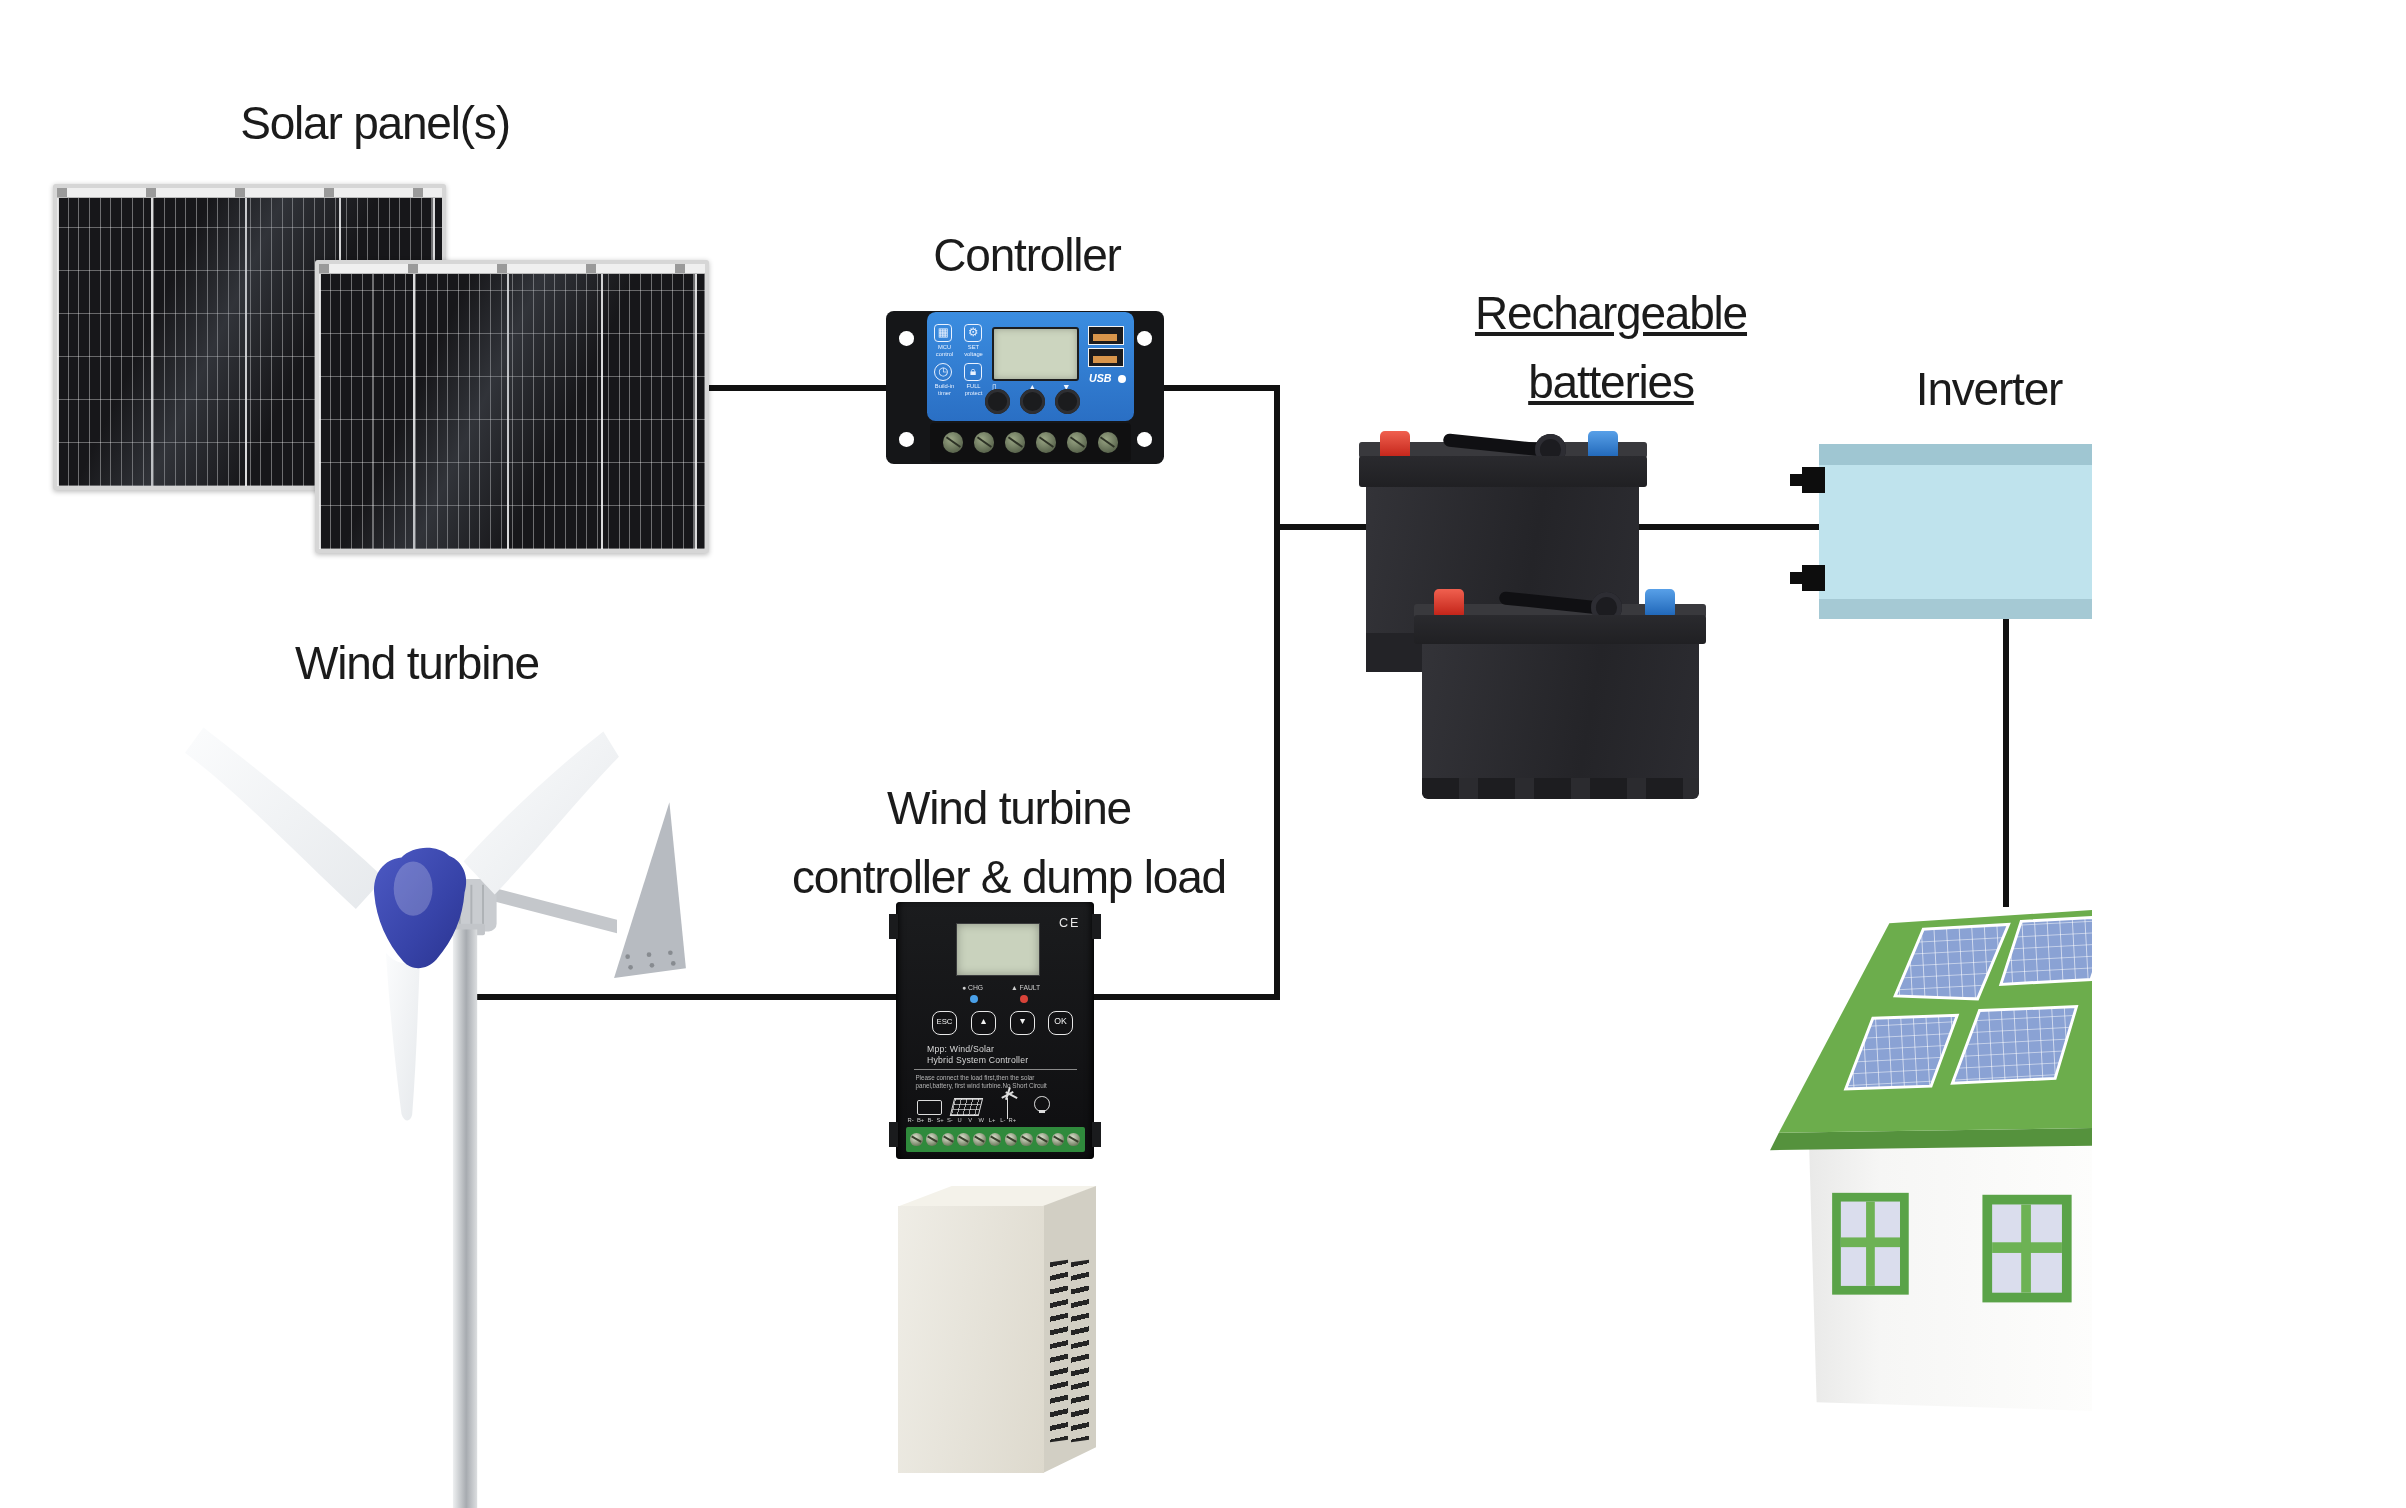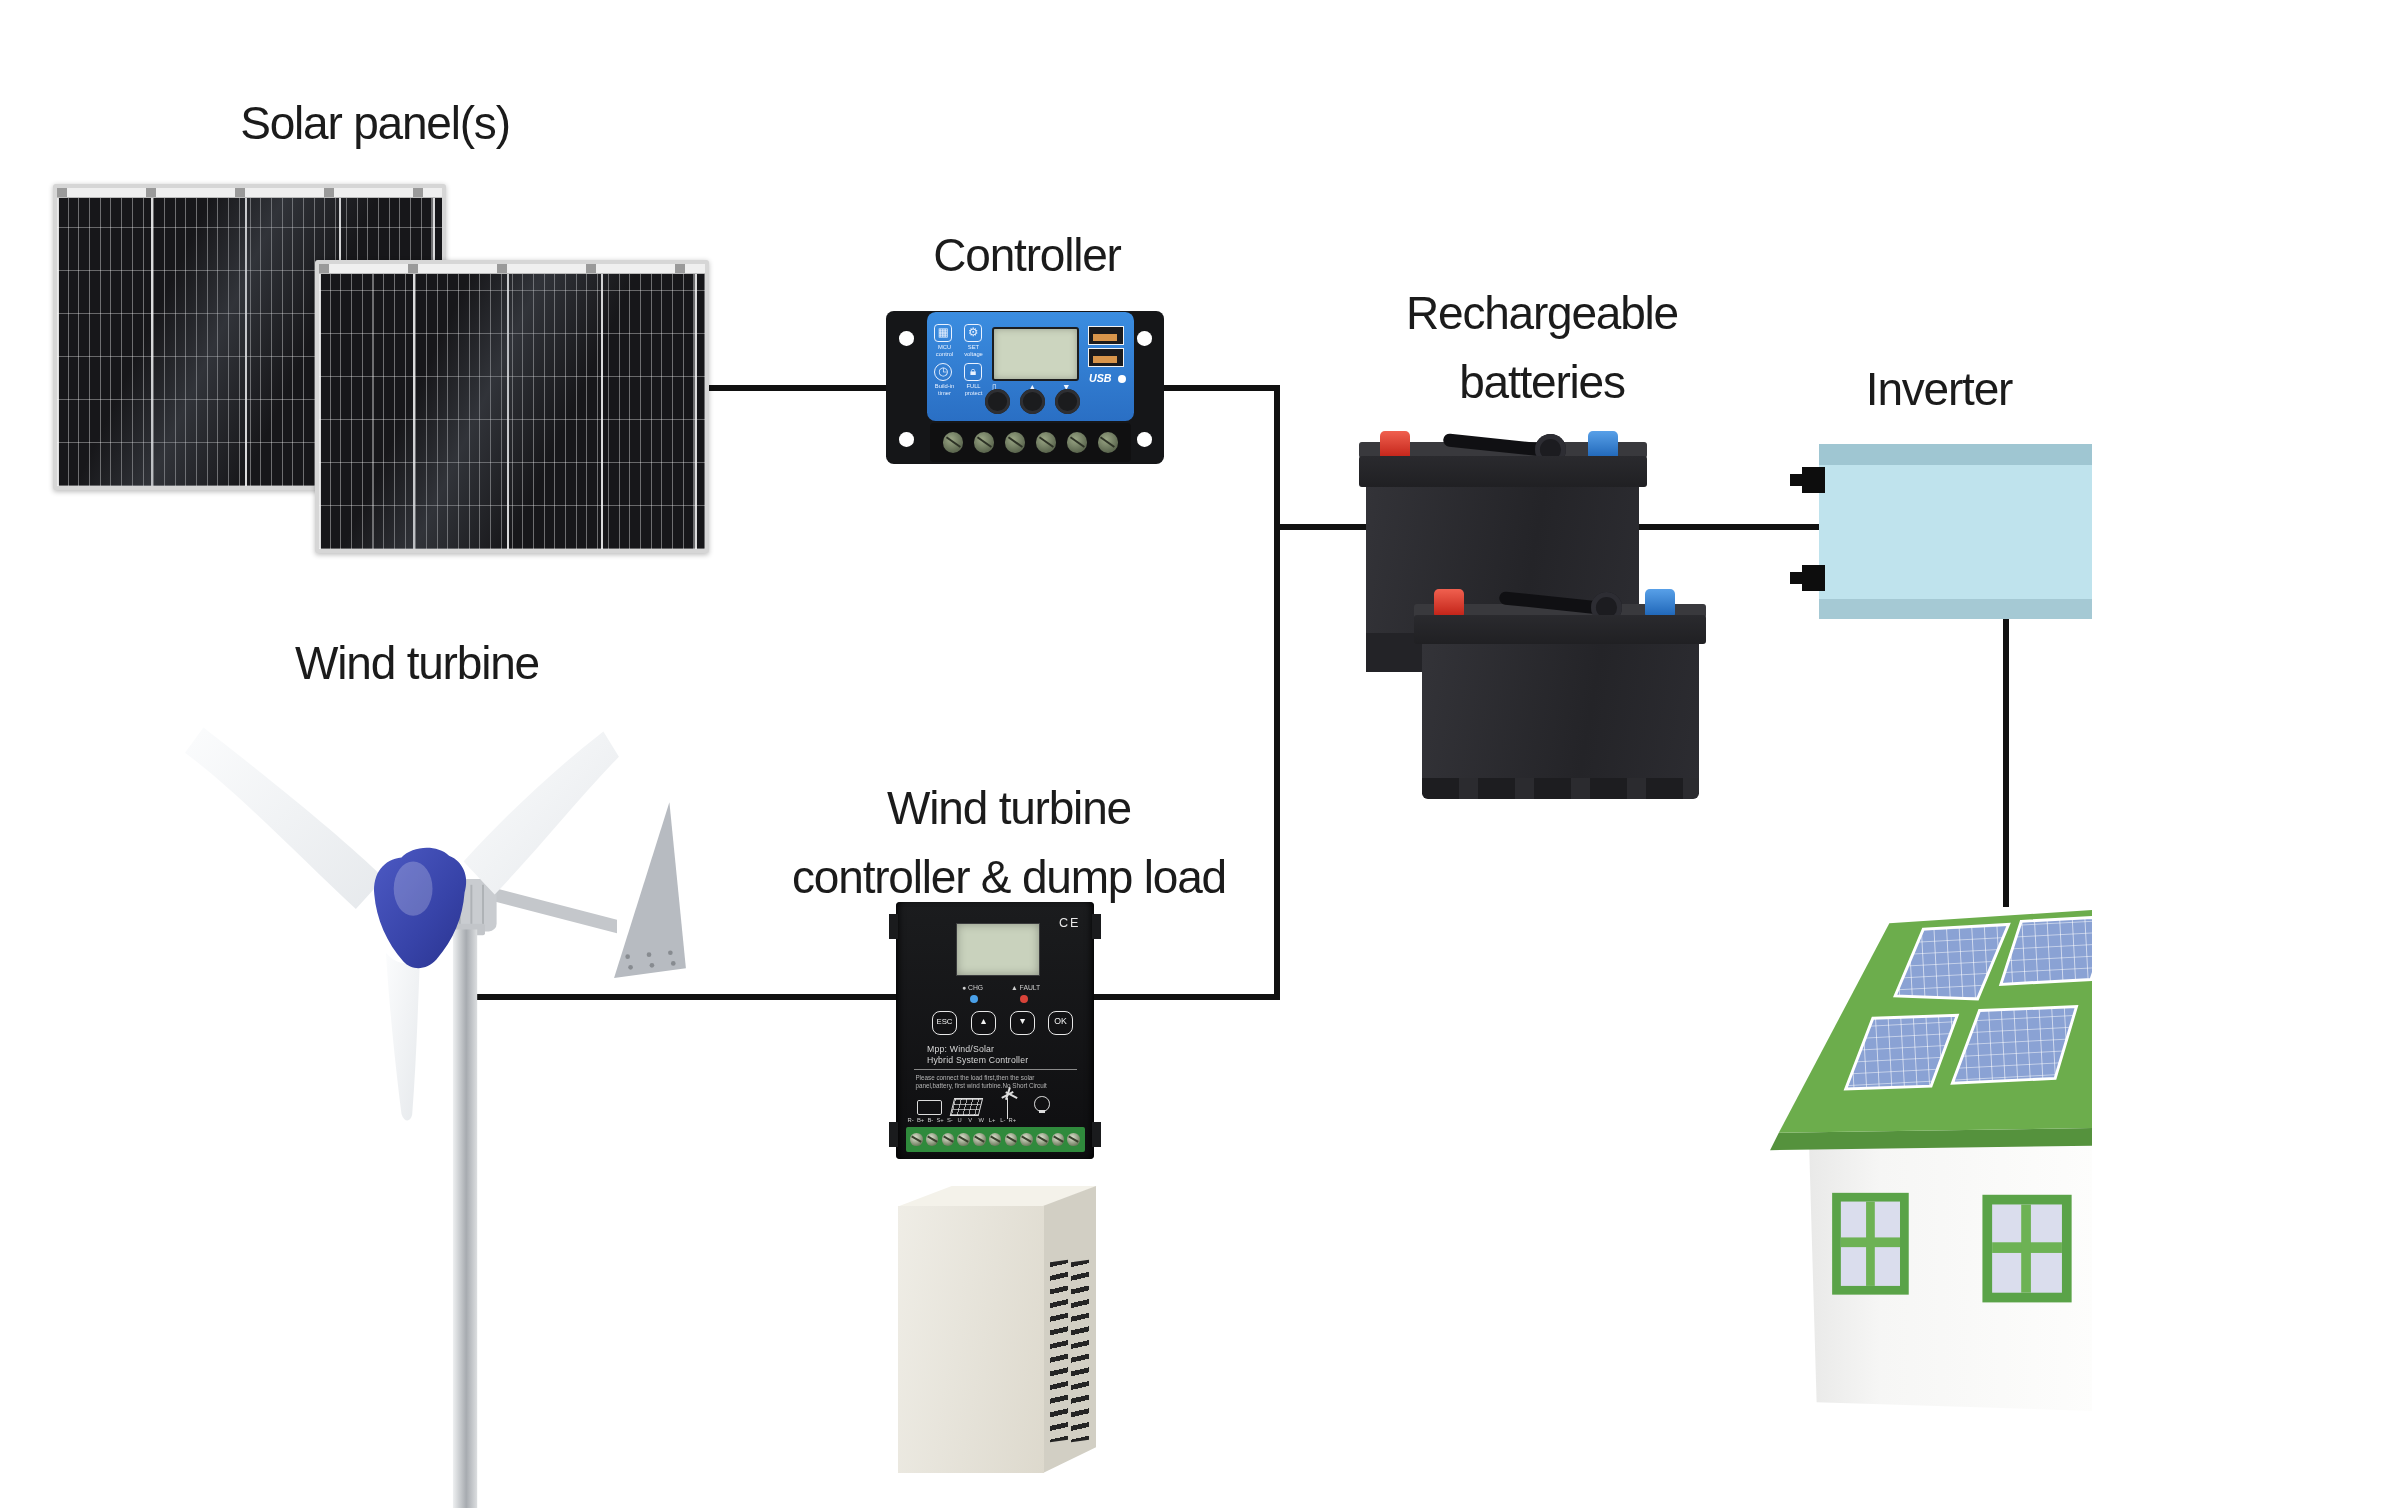--- a/index.html
+++ b/index.html
@@ -83,25 +83,25 @@
   <div class="wire" style="left:1163px;top:385px;width:117px;height:5.8px;"></div>
   <div class="wire" style="left:1274px;top:385px;width:5.8px;height:614px;"></div>
   <div class="wire" style="left:1274px;top:524px;width:94px;height:5.8px;"></div>
   <div class="wire" style="left:1633px;top:524px;width:188px;height:5.8px;"></div>
   <div class="wire" style="left:2003px;top:619px;width:5.8px;height:288px;"></div>
   <div class="wire" style="left:474px;top:994px;width:427px;height:5.8px;"></div>
   <div class="wire" style="left:1090px;top:994px;width:190px;height:5.8px;"></div>
 
   <div class="lbl" style="left:375px;top:89px;"><span>Solar panel(s)</span></div>
   <div class="lbl" style="left:1027px;top:221px;"><span>Controller</span></div>
-  <div class="lbl" style="left:1542px;top:279px;">
+  <div class="lbl" style="left:1611px;top:279px;text-decoration:underline;">
     <div>Rechargeable</div>
     <div>batteries</div>
   </div>
-  <div class="lbl" style="left:1939px;top:355px;"><span>Inverter</span></div>
+  <div class="lbl" style="left:1989px;top:355px;"><span>Inverter</span></div>
   <div class="lbl" style="left:417px;top:629px;"><span>Wind turbine</span></div>
   <div class="lbl" style="left:1009px;top:774px;">
     <div>Wind turbine</div>
     <div>controller &amp; dump load</div>
   </div>
 
   <div class="panel" style="left:53px;top:184px;width:393px;height:306px;">
     <div class="pstrip"></div>
   </div>
   <div class="panel" style="left:315px;top:260px;width:394px;height:293px;">

